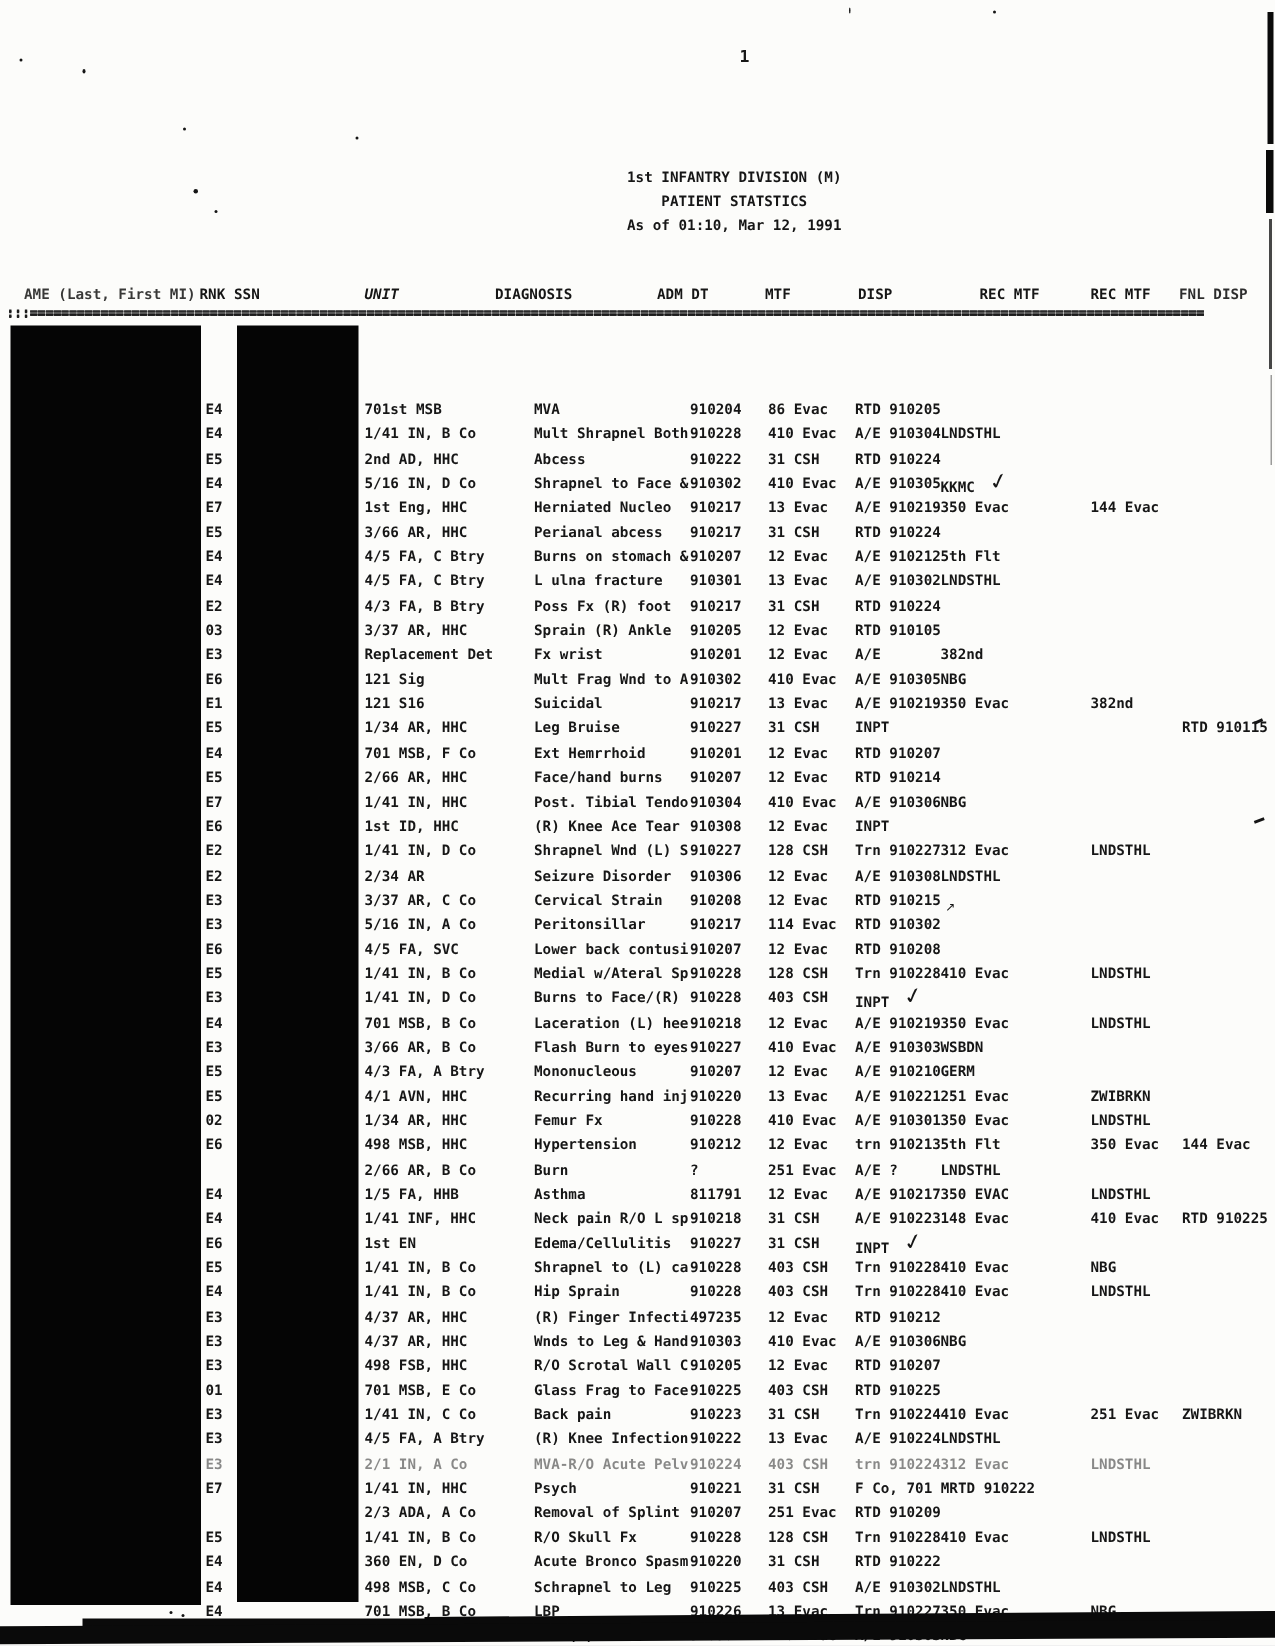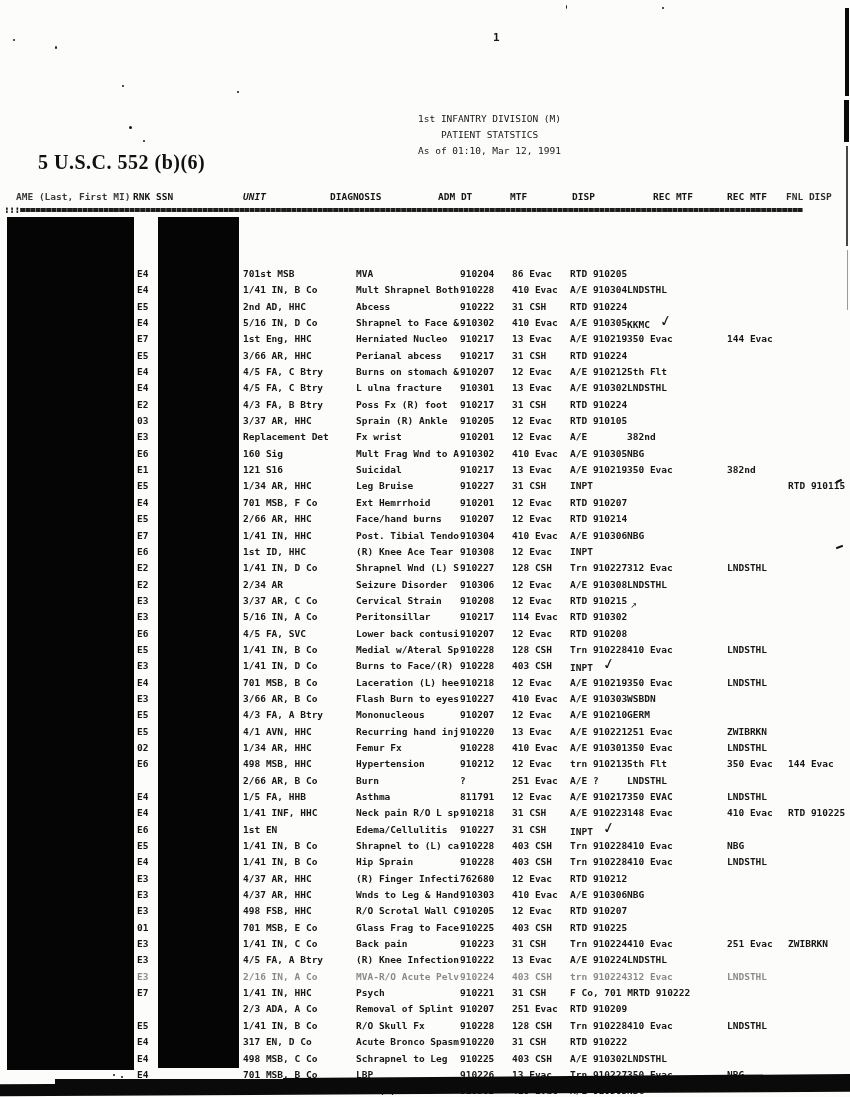--- a/index.html
+++ b/index.html
@@ -10,21 +10,21 @@
   }
   
   .page-number{position:absolute;left:493px;top:31px;font-size:11px;font-weight:700;}
   .foia-stamp{
     position:absolute;left:38px;top:151px;
     font-family:"Liberation Serif",serif;font-weight:700;font-size:20px;
     letter-spacing:.5px;color:#111;
   }
   .report-title{
     position:absolute;left:387px;top:111px;width:205px;
-    text-align:center;font-size:9.5px;font-weight:400;line-height:16px;
+    text-align:center;font-size:9.5px;font-weight:700;line-height:16px;
     white-space:nowrap;
   }
   
   .thead{position:absolute;top:191px;left:0;width:717px;height:14px;font-size:9.5px;font-weight:700;}
   .thead span{position:absolute;white-space:nowrap;}
   .h0{left:16px;opacity:.85;}
   .h1{left:133px;}
   .h2{left:156px;}
   .h3{left:243px;font-style:italic;}
   .h4{left:330px;}
@@ -78,21 +78,20 @@
   .speck{position:absolute;background:#151515;border-radius:50%;}
   .dash{position:absolute;background:#151515;}
 </style>
 </head>
 <body>
 
 <div class="sheet">
 
   <div class="page-number">1</div>
 
-  <div class="foia-stamp">5 U.S.C. 552 (b)(6)</div>
 
   <div class="report-title">
     <div>1st INFANTRY DIVISION (M)</div>
     <div>PATIENT STATSTICS</div>
     <div>As of 01:10, Mar 12, 1991</div>
   </div>
 
   <div class="thead" id="thead">
       <span class="h0">AME (Last, First MI)</span>
       <span class="h1">RNK</span>
@@ -226,21 +225,21 @@
         <span class="c-diag">Fx wrist</span>
         <span class="c-adm">910201</span>
         <span class="c-mtf">12 Evac</span>
         <span class="c-disp">A/E</span>
         <span class="c-rec1">382nd</span>
         <span class="c-rec2"></span>
         <span class="c-fnl"></span>
       </div>
       <div class="trow">
         <span class="c-rnk">E6</span>
-        <span class="c-unit">160 Sig</span>
+        <span class="c-unit">121 Sig</span>
         <span class="c-diag">Mult Frag Wnd to A</span>
         <span class="c-adm">910302</span>
         <span class="c-mtf">410 Evac</span>
         <span class="c-disp">A/E 910305</span>
         <span class="c-rec1">NBG</span>
         <span class="c-rec2"></span>
         <span class="c-fnl"></span>
       </div>
       <div class="trow">
         <span class="c-rnk">E1</span>
@@ -514,21 +513,21 @@
         <span class="c-mtf">403 CSH</span>
         <span class="c-disp">Trn 910228</span>
         <span class="c-rec1">410 Evac</span>
         <span class="c-rec2">LNDSTHL</span>
         <span class="c-fnl"></span>
       </div>
       <div class="trow">
         <span class="c-rnk">E3</span>
         <span class="c-unit">4/37 AR, HHC</span>
         <span class="c-diag">(R) Finger Infecti</span>
-        <span class="c-adm">762680</span>
+        <span class="c-adm">497235</span>
         <span class="c-mtf">12 Evac</span>
         <span class="c-disp">RTD 910212</span>
         <span class="c-rec1"></span>
         <span class="c-rec2"></span>
         <span class="c-fnl"></span>
       </div>
       <div class="trow">
         <span class="c-rnk">E3</span>
         <span class="c-unit">4/37 AR, HHC</span>
         <span class="c-diag">Wnds to Leg &amp; Hand</span>
@@ -578,21 +577,21 @@
         <span class="c-diag">(R) Knee Infection</span>
         <span class="c-adm">910222</span>
         <span class="c-mtf">13 Evac</span>
         <span class="c-disp">A/E 910224</span>
         <span class="c-rec1">LNDSTHL</span>
         <span class="c-rec2"></span>
         <span class="c-fnl"></span>
       </div>
       <div class="trow faded">
         <span class="c-rnk">E3</span>
-        <span class="c-unit">2/16 IN, A Co</span>
+        <span class="c-unit">2/1 IN, A Co</span>
         <span class="c-diag">MVA-R/O Acute Pelv</span>
         <span class="c-adm">910224</span>
         <span class="c-mtf">403 CSH</span>
         <span class="c-disp">trn 910224</span>
         <span class="c-rec1">312 Evac</span>
         <span class="c-rec2">LNDSTHL</span>
         <span class="c-fnl"></span>
       </div>
       <div class="trow">
         <span class="c-rnk">E7</span>
@@ -622,21 +621,21 @@
         <span class="c-diag">R/O Skull Fx</span>
         <span class="c-adm">910228</span>
         <span class="c-mtf">128 CSH</span>
         <span class="c-disp">Trn 910228</span>
         <span class="c-rec1">410 Evac</span>
         <span class="c-rec2">LNDSTHL</span>
         <span class="c-fnl"></span>
       </div>
       <div class="trow">
         <span class="c-rnk">E4</span>
-        <span class="c-unit">317 EN, D Co</span>
+        <span class="c-unit">360 EN, D Co</span>
         <span class="c-diag">Acute Bronco Spasm</span>
         <span class="c-adm">910220</span>
         <span class="c-mtf">31 CSH</span>
         <span class="c-disp">RTD 910222</span>
         <span class="c-rec1"></span>
         <span class="c-rec2"></span>
         <span class="c-fnl"></span>
       </div>
       <div class="trow">
         <span class="c-rnk">E4</span>

